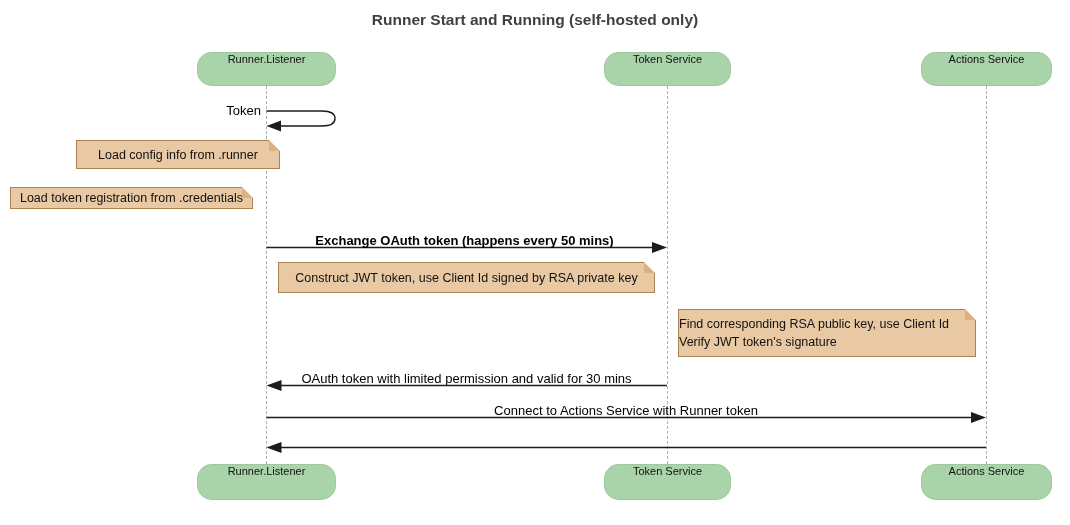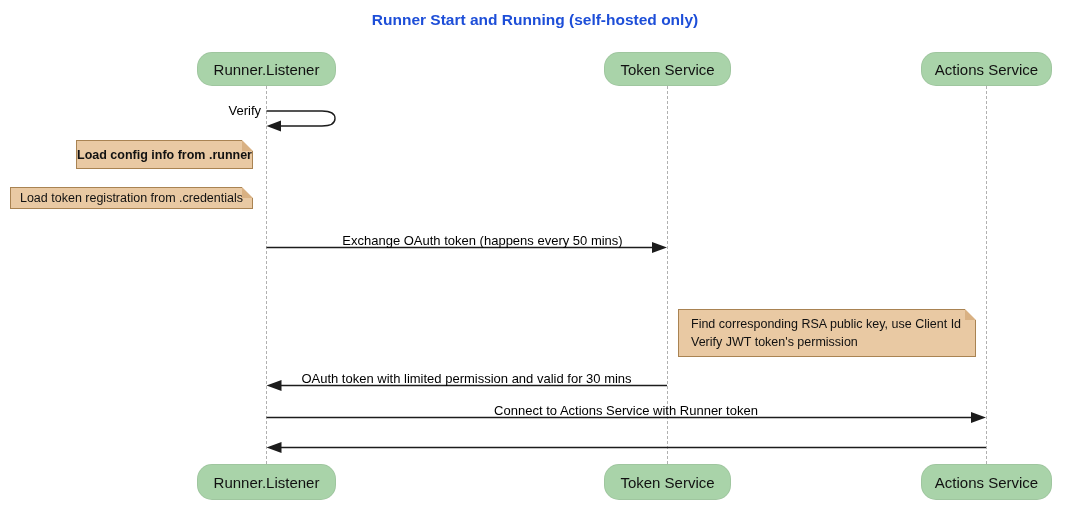--- a/index.html
+++ b/index.html
@@ -24,32 +24,32 @@
     background: #ffffff;
     overflow: hidden;
   }
   .diagram-title {
     position: absolute;
     left: 0; top: 11px;
     width: 100%;
     text-align: center;
     font-size: 15.5px;
     font-weight: bold;
-    color: #1d4ed8;
+    color: #404040;
   }
   .actor {
     position: absolute;
     height: 34px;
     background: var(--actor-fill);
     border: 1px solid rgba(0,0,0,0.06);
     border-radius: 15px;
     display: flex;
-    align-items: center;
+    align-items: flex-start;
     justify-content: center;
-    font-size: 15px;
+    font-size: 11px;
     color: var(--actor-text);
     white-space: nowrap;
   }
   .actor.bottom { height: 36px; }
   .lifeline {
     position: absolute;
     top: 86px;
     height: 378px;
     width: 0;
     border-left: 1px dashed var(--lifeline);
@@ -95,21 +95,21 @@
     top: -1px; right: -1px;
     width: 0; height: 0;
     border-style: solid;
     border-width: 0 11px 11px 0;
     border-color: #ffffff #ffffff var(--note-fold) var(--note-fold);
   }
   .note.multiline {
     flex-direction: column;
     align-items: flex-start;
     justify-content: center;
-    padding: 4px 12px;
+    padding: 4px 0;
     line-height: 1.45;
     text-align: right;
   }
 </style>
 </head>
 <body>
 
 <div class="canvas">
 
   <div class="diagram-title">Runner Start and Running (self-hosted only)</div>
@@ -144,37 +144,41 @@
     <g>
       <line class="line" x1="266.5" y1="417.5" x2="974" y2="417.5"></line>
       <polygon class="head" points="986,417.5 971,412 971,423"></polygon>
     </g>
     <g>
       <line class="line" x1="986" y1="447.5" x2="280" y2="447.5"></line>
       <polygon class="head" points="266.5,447.5 281.5,442 281.5,453"></polygon>
     </g>
   </svg>
 
-  <div class="msg-label right-align" style="left:190px; top:103px; width:71px;">Verify</div>
-  <div class="msg-label" style="left:282px; top:233px; width:401px;">Exchange OAuth token (happens every 50 mins)</div>
+  <div class="msg-label right-align" style="left:190px; top:103px; width:71px;">Token</div>
+  <div class="msg-label" style="left:264px; top:233px; width:401px;font-weight:bold;">Exchange OAuth token (happens every 50 mins)</div>
   <div class="msg-label" style="left:266px; top:371px; width:401px;">OAuth token with limited permission and valid for 30 mins</div>
   <div class="msg-label" style="left:266px; top:403px; width:720px;">Connect to Actions Service with Runner token</div>
 
-  <div class="note" style="left:76px; top:140px; width:177px; height:29px;font-weight:bold;">
+  <div class="note" style="left:76px; top:140px; width:204px; height:29px;">
     <span class="fold"></span>
     <span>Load config info from .runner</span>
   </div>
   <div class="note" style="left:10px; top:187px; width:243px; height:22px;">
     <span class="fold"></span>
     <span>Load token registration from .credentials</span>
   </div>
+  <div class="note" style="left:278px; top:262px; width:377px; height:31px;">
+    <span class="fold"></span>
+    <span>Construct JWT token, use Client Id signed by RSA private key</span>
+  </div>
   <div class="note multiline" style="left:678px; top:309px; width:298px; height:48px;">
     <span class="fold"></span>
     <span>Find corresponding RSA public key, use Client Id</span>
-    <span>Verify JWT token's permission</span>
+    <span>Verify JWT token's signature</span>
   </div>
 
   <div class="actor bottom" style="left:197px; top:464px; width:139px;">
     <span>Runner.Listener</span>
   </div>
   <div class="actor bottom" style="left:604px; top:464px; width:127px;">
     <span>Token Service</span>
   </div>
   <div class="actor bottom" style="left:921px; top:464px; width:131px;">
     <span>Actions Service</span>

